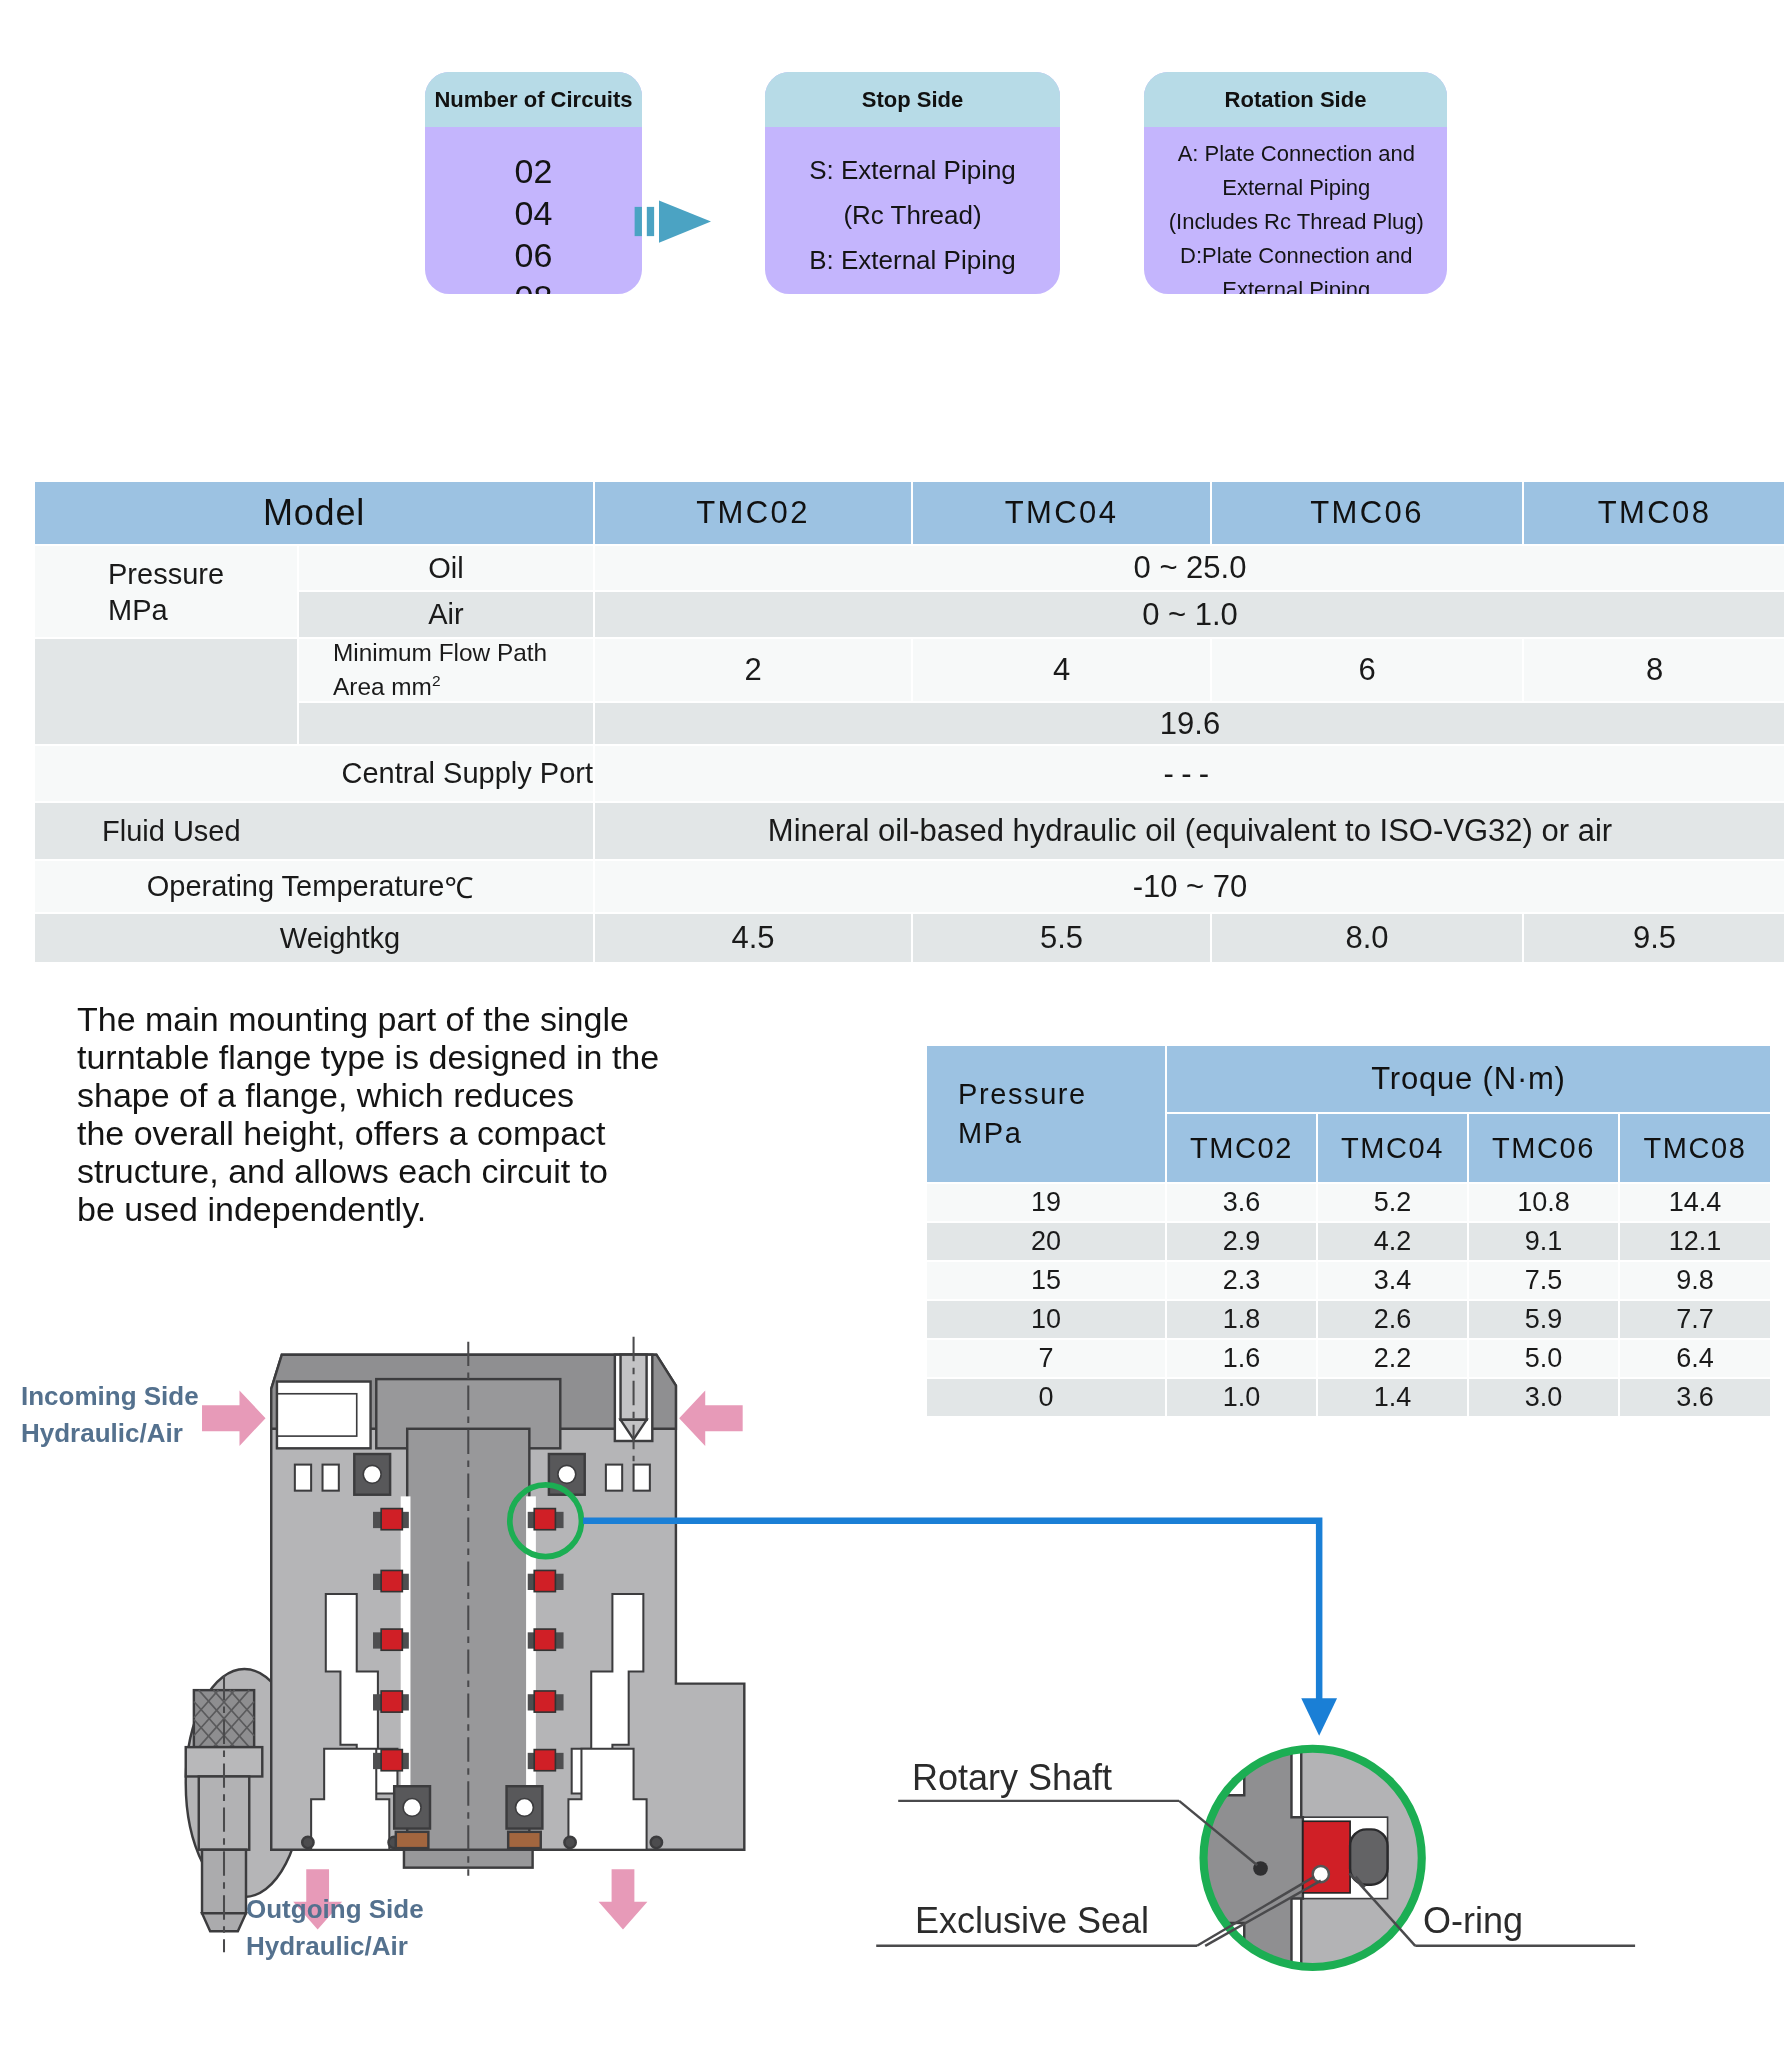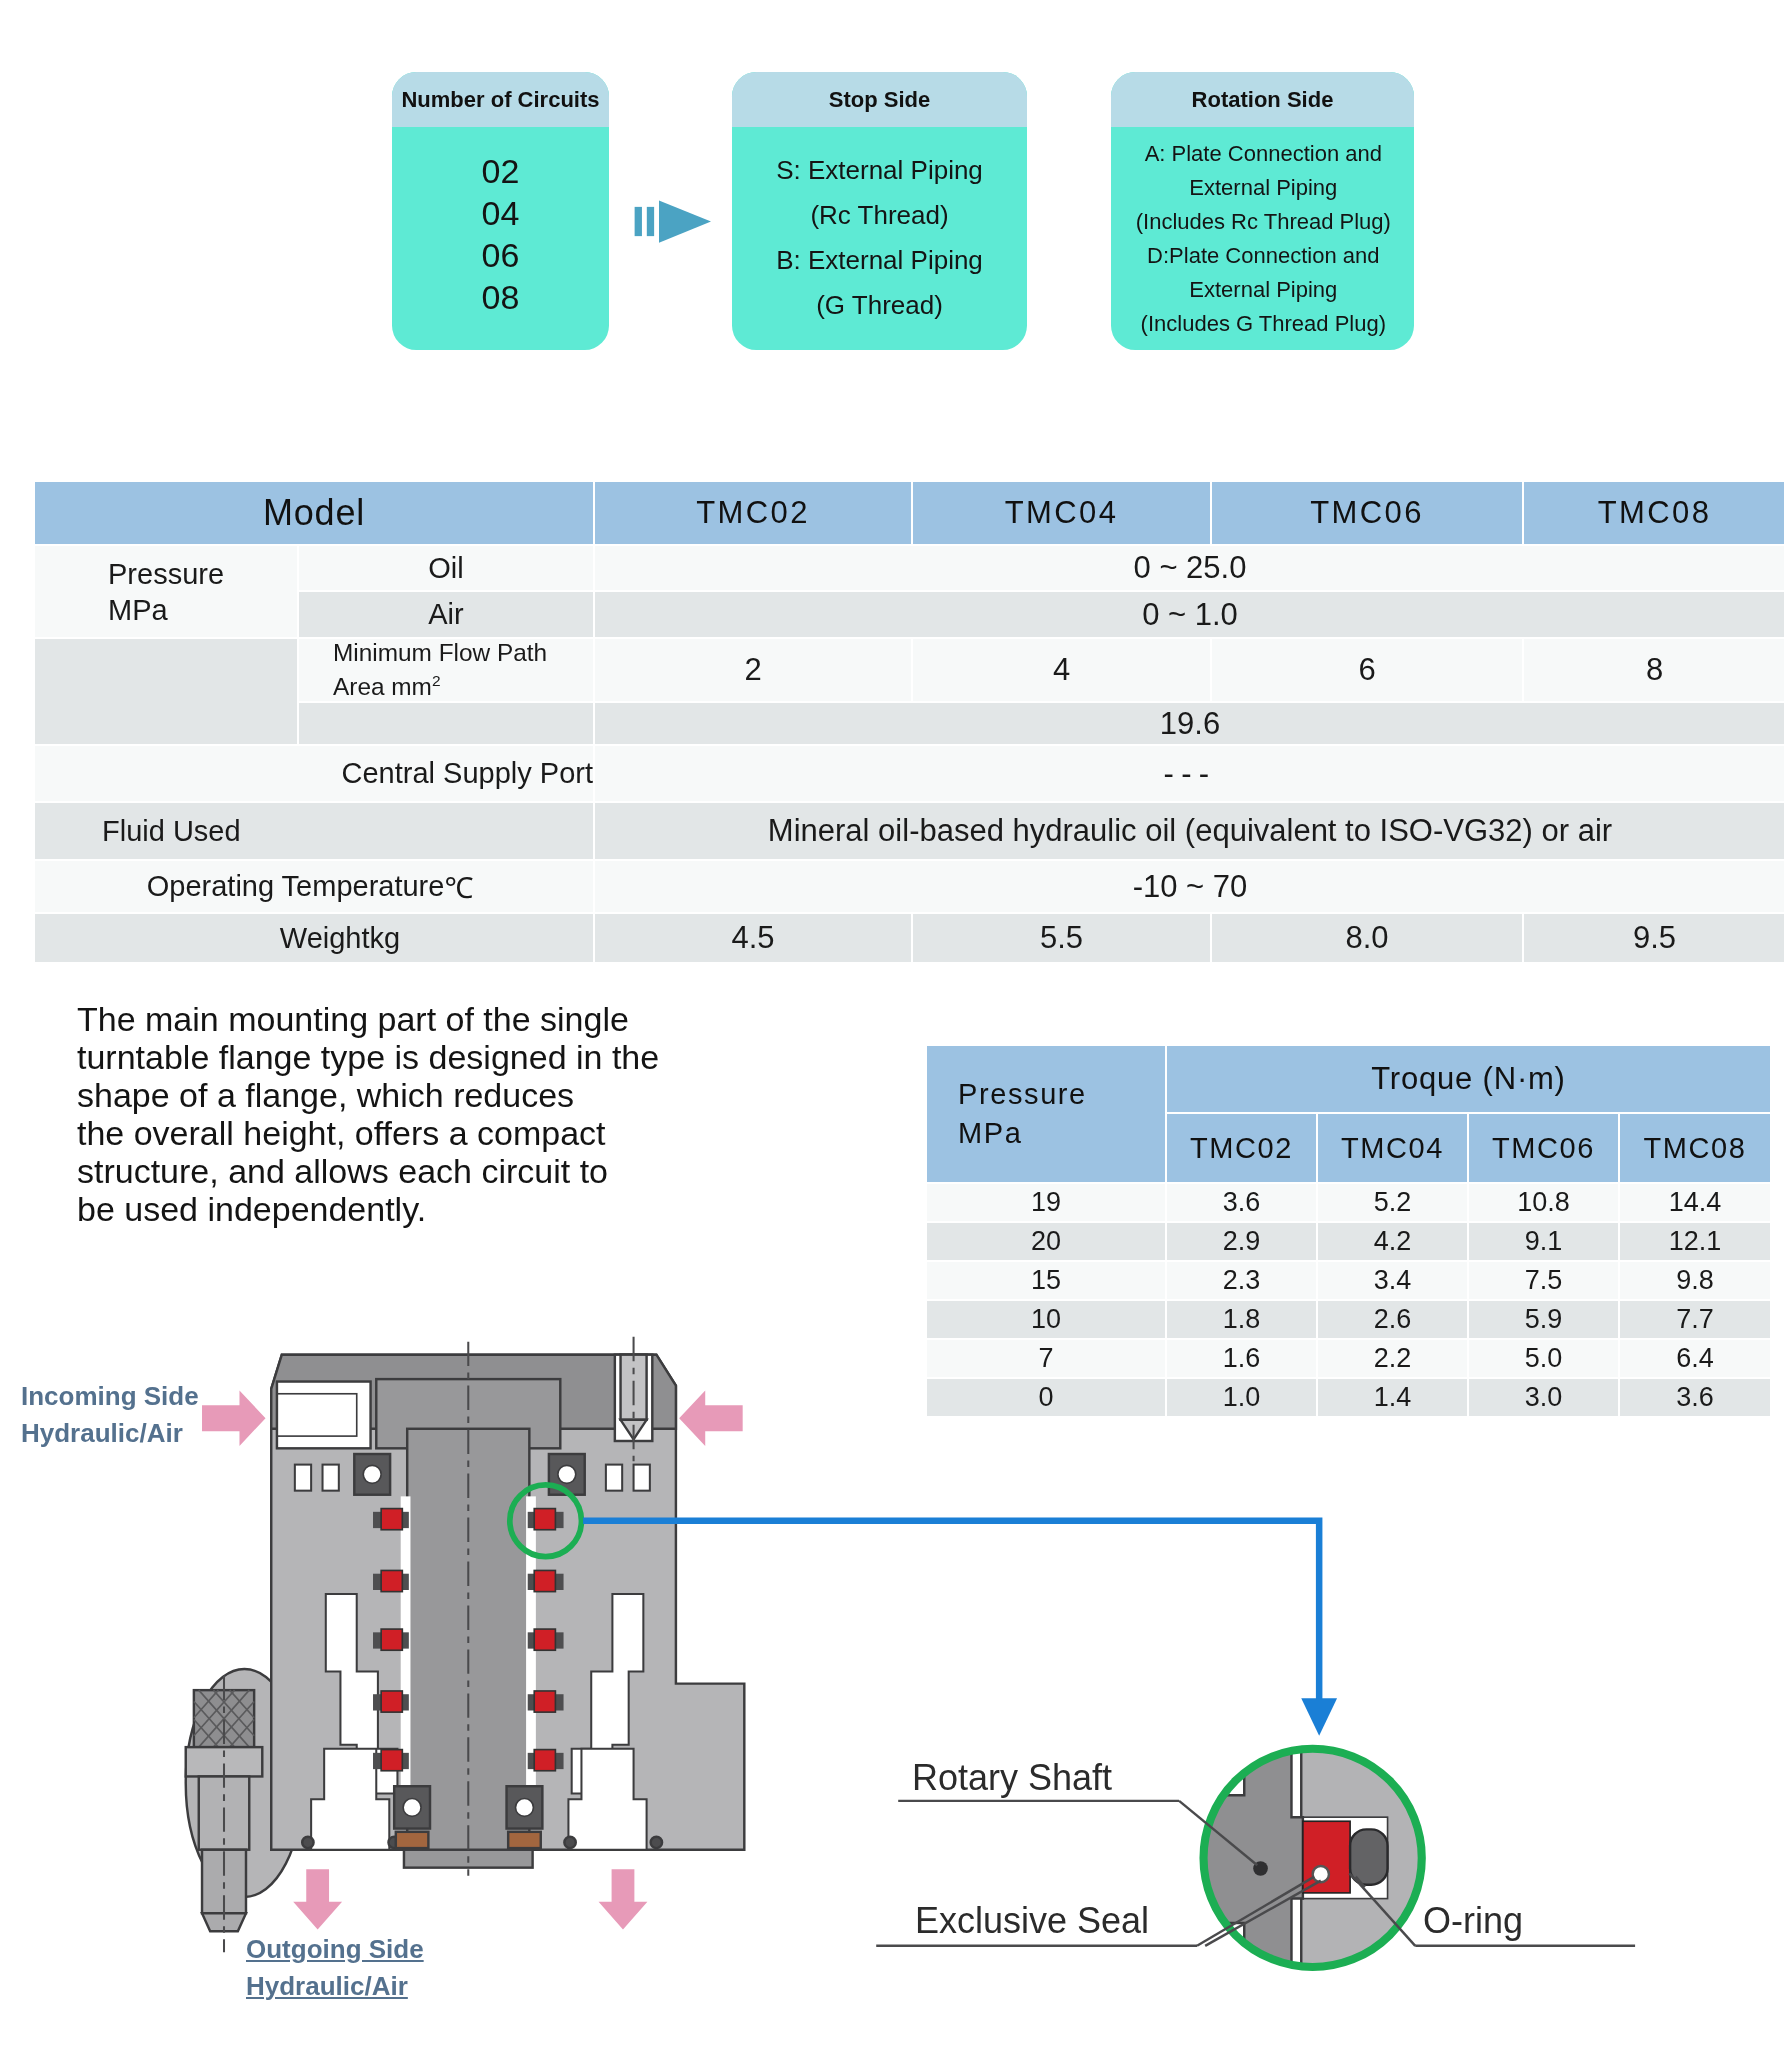--- a/index.html
+++ b/index.html
@@ -1,21 +1,21 @@
 <!DOCTYPE html>
 <html style="font-size:13px"><head>
 <meta charset="utf-8">
 <style>
   html,body{margin:0;padding:0;background:#fff;}
   .canvas{position:relative;width:1785px;height:2059px;background:#ffffff;
           font-family:"Liberation Sans",sans-serif;color:#1a1a1a;overflow:hidden;}
   .abs{position:absolute;}
 
   
-  .flow-box{position:absolute;top:72px;height:278px;border-radius:24.4px;background:#5eead4;overflow:hidden;}
+  .flow-box{position:absolute;top:72px;height:222px;border-radius:24.4px;background:#c4b5fd;overflow:hidden;margin-left:33px;}
   .box-header{height:55px;background:#b7dbe7;display:flex;align-items:center;justify-content:center;
               font-weight:bold;font-size:22px;color:#111;}
   .box-body{text-align:center;color:#141414;}
   .circuits-body{padding-top:23px;font-size:34px;line-height:42px;}
   .stop-body{padding-top:21px;font-size:26px;line-height:45px;}
   .rot-body{padding:9.8px 14.7px 0 16.3px;font-size:22px;line-height:34px;text-align:center;}
 
   
   table{border-collapse:collapse;table-layout:fixed;}
   td,th{border:2.4px solid #ffffff;padding:0;text-align:center;vertical-align:middle;
@@ -402,21 +402,21 @@
       <line x1="1738" y1="2390" x2="1668" y2="2312"></line>
       <line x1="1668" y1="2312" x2="1657" y2="2301"></line>
       <line x1="1676" y1="2318" x2="1665" y2="2305"></line>
     </g>
   </svg>
 
   <div class="dlabel" style="left:21px;top:1378px;">
     <div>Incoming Side</div>
     <div>Hydraulic/Air</div>
   </div>
-  <div class="dlabel" style="left:246px;top:1931px;text-decoration:underline;">
+  <div class="dlabel" style="left:246px;top:1891px;">
     <div>Outgoing Side</div>
     <div>Hydraulic/Air</div>
   </div>
   <div class="detlabel" style="left:912px;top:1757px;">Rotary Shaft</div>
   <div class="detlabel" style="left:883px;top:1900px;margin-left:32px;">Exclusive Seal</div>
   <div class="detlabel" style="left:1423px;top:1900px;">O-ring</div>
 
 </div>
 
 

